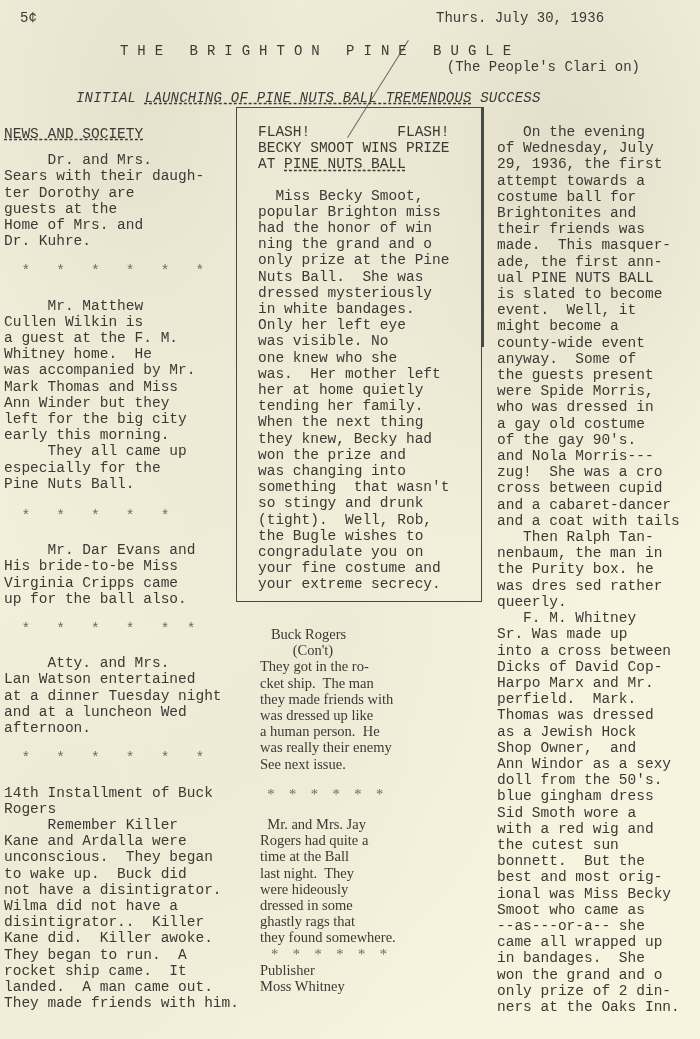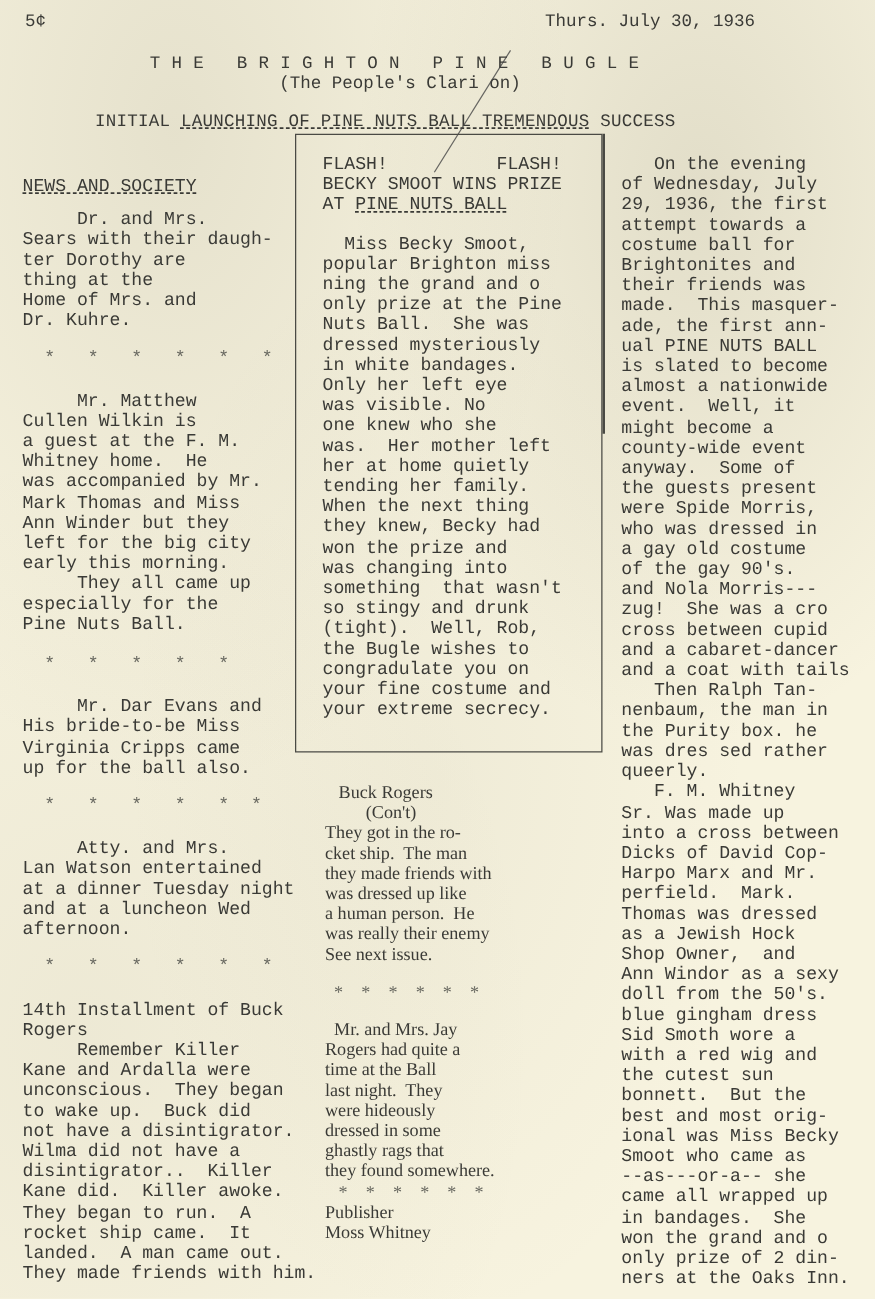--- a/index.html
+++ b/index.html
@@ -16,22 +16,22 @@
         radial-gradient(ellipse at 20% 10%, rgba(150,145,120,0.18), transparent 40%),
         radial-gradient(ellipse at 80% 15%, rgba(150,145,120,0.22), transparent 35%),
         radial-gradient(ellipse at 50% 60%, rgba(150,145,120,0.08), transparent 50%),
         radial-gradient(ellipse at 10% 80%, rgba(150,145,120,0.10), transparent 40%),
         #f7f3df;
     }
     .abs { position: absolute; white-space: pre; }
     .price { left: 20px; top: 10px; font-size: 14px; }
     .date { left: 436px; top: 10px; font-size: 14px; }
     .masthead { left: 0; width: 640px; text-align: center; top: 43px; font-size: 14px; letter-spacing: 9px; }
-    .subtitle { left: 0; width: 640px; text-align: center; top: 59px; font-size: 14px; }
-    .headline { left: 76px; top: 90px; font-size: 14px; letter-spacing: 0.2px; }
+    .subtitle { left: 0; width: 640px; text-align: right; top: 59px; font-size: 14px; }
+    .headline { left: 76px; top: 90px; font-size: 14px; letter-spacing: 0.2px; font-style: italic; }
     .headline .u { text-decoration: underline; text-decoration-style: dashed; }
     .col { position: absolute; }
     .col p { margin: 0; white-space: pre; font-size: 14.5px; line-height: 16.2px; }
     .stars { white-space: pre; font-size: 12px; color: #6a6a62; line-height: 16px; }
     .box {
       position: absolute; left: 236px; top: 107px; width: 246px; height: 495px;
       border: 1.5px solid #4a4a44; box-sizing: border-box;
     }
     .vrule {
       position: absolute; width: 1.5px; background: #4a4a44;
@@ -47,27 +47,27 @@
 
 <div class="paper"></div>
 
 <div class="abs price">5¢</div>
 <div class="abs date">Thurs. July 30, 1936</div>
 <div class="abs masthead">THE BRIGHTON PINE BUGLE</div>
 <div class="abs subtitle">(The People's Clari on)</div>
 <div class="abs headline"><span>INITIAL </span><span class="u">LAUNCHING OF PINE NUTS BALL TREMENDOUS</span><span> SUCCESS</span></div>
 <div class="slash"></div>
 
-<div class="col" style="left:18px; top:126px; width:225px;margin-top:16px;">
+<div class="col" style="left:4px; top:126px; width:225px;">
   <p class="u" style="margin-bottom:10px; text-decoration-style:dashed;">NEWS AND SOCIETY</p>
   <div id="l-item1">
       <p>     Dr. and Mrs.</p>
       <p>Sears with their daugh-</p>
       <p>ter Dorothy are</p>
-      <p>thing at the</p>
+      <p>guests at the</p>
       <p>Home of Mrs. and</p>
       <p>Dr. Kuhre.</p>
     </div>
   <p class="stars" style="margin:14px 0 18px;">  *   *   *   *   *   *</p>
   <div id="l-item2">
       <p>     Mr. Matthew</p>
       <p>Cullen Wilkin is</p>
       <p>a guest at the F. M.</p>
       <p>Whitney home.  He</p>
       <p>was accompanied by Mr.</p>
@@ -116,20 +116,21 @@
 <div class="box"></div>
 <div class="vrule" style="left:482px; top:107px; height:240px;"></div>
 <div class="col" style="left:258px; top:124px; width:222px;">
   <p>FLASH!          FLASH!</p>
   <p>BECKY SMOOT WINS PRIZE</p>
   <p><span>AT </span><span class="u" style="text-decoration-style:dashed;">PINE NUTS BALL</span></p>
   <div style="height:15px;"></div>
   <div id="flash-body">
       <p>  Miss Becky Smoot,</p>
       <p>popular Brighton miss</p>
+      <p>had the honor of win</p>
       <p>ning the grand and o</p>
       <p>only prize at the Pine</p>
       <p>Nuts Ball.  She was</p>
       <p>dressed mysteriously</p>
       <p>in white bandages.</p>
       <p>Only her left eye</p>
       <p>was visible. No</p>
       <p>one knew who she</p>
       <p>was.  Her mother left</p>
       <p>her at home quietly</p>
@@ -182,21 +183,20 @@
       <p>of Wednesday, July</p>
       <p>29, 1936, the first</p>
       <p>attempt towards a</p>
       <p>costume ball for</p>
       <p>Brightonites and</p>
       <p>their friends was</p>
       <p>made.  This masquer-</p>
       <p>ade, the first ann-</p>
       <p>ual PINE NUTS BALL</p>
       <p>is slated to become</p>
-      <p>almost a nationwide</p>
       <p>event.  Well, it</p>
       <p>might become a</p>
       <p>county-wide event</p>
       <p>anyway.  Some of</p>
       <p>the guests present</p>
       <p>were Spide Morris,</p>
       <p>who was dressed in</p>
       <p>a gay old costume</p>
       <p>of the gay 90's.</p>
       <p>and Nola Morris---</p>

